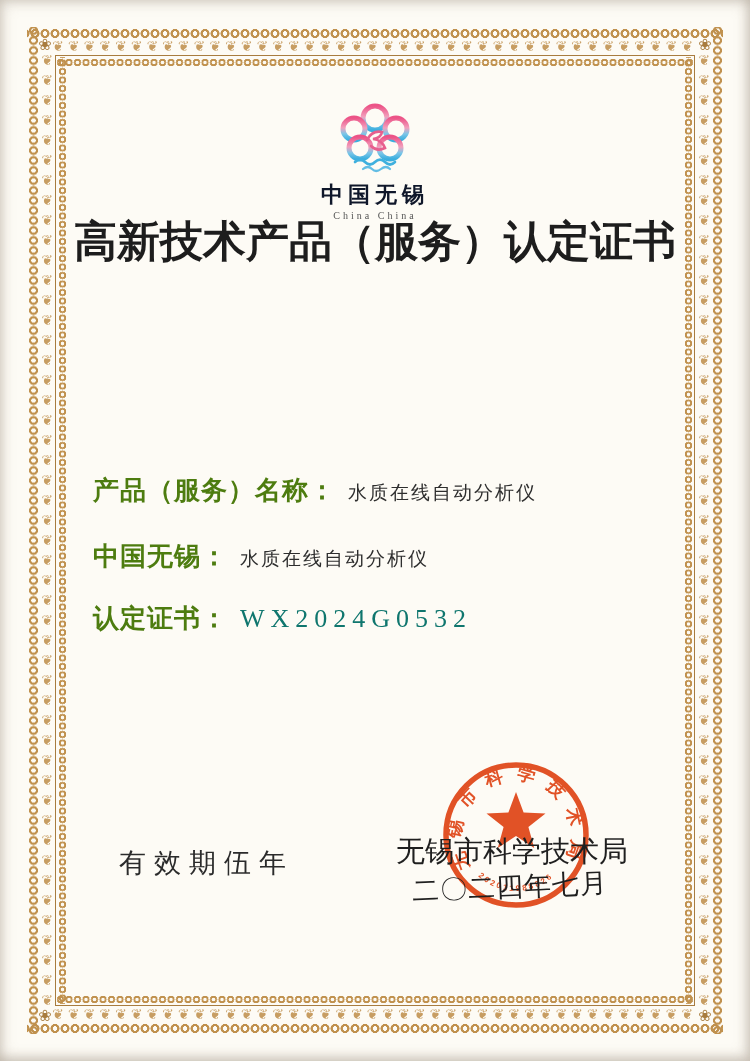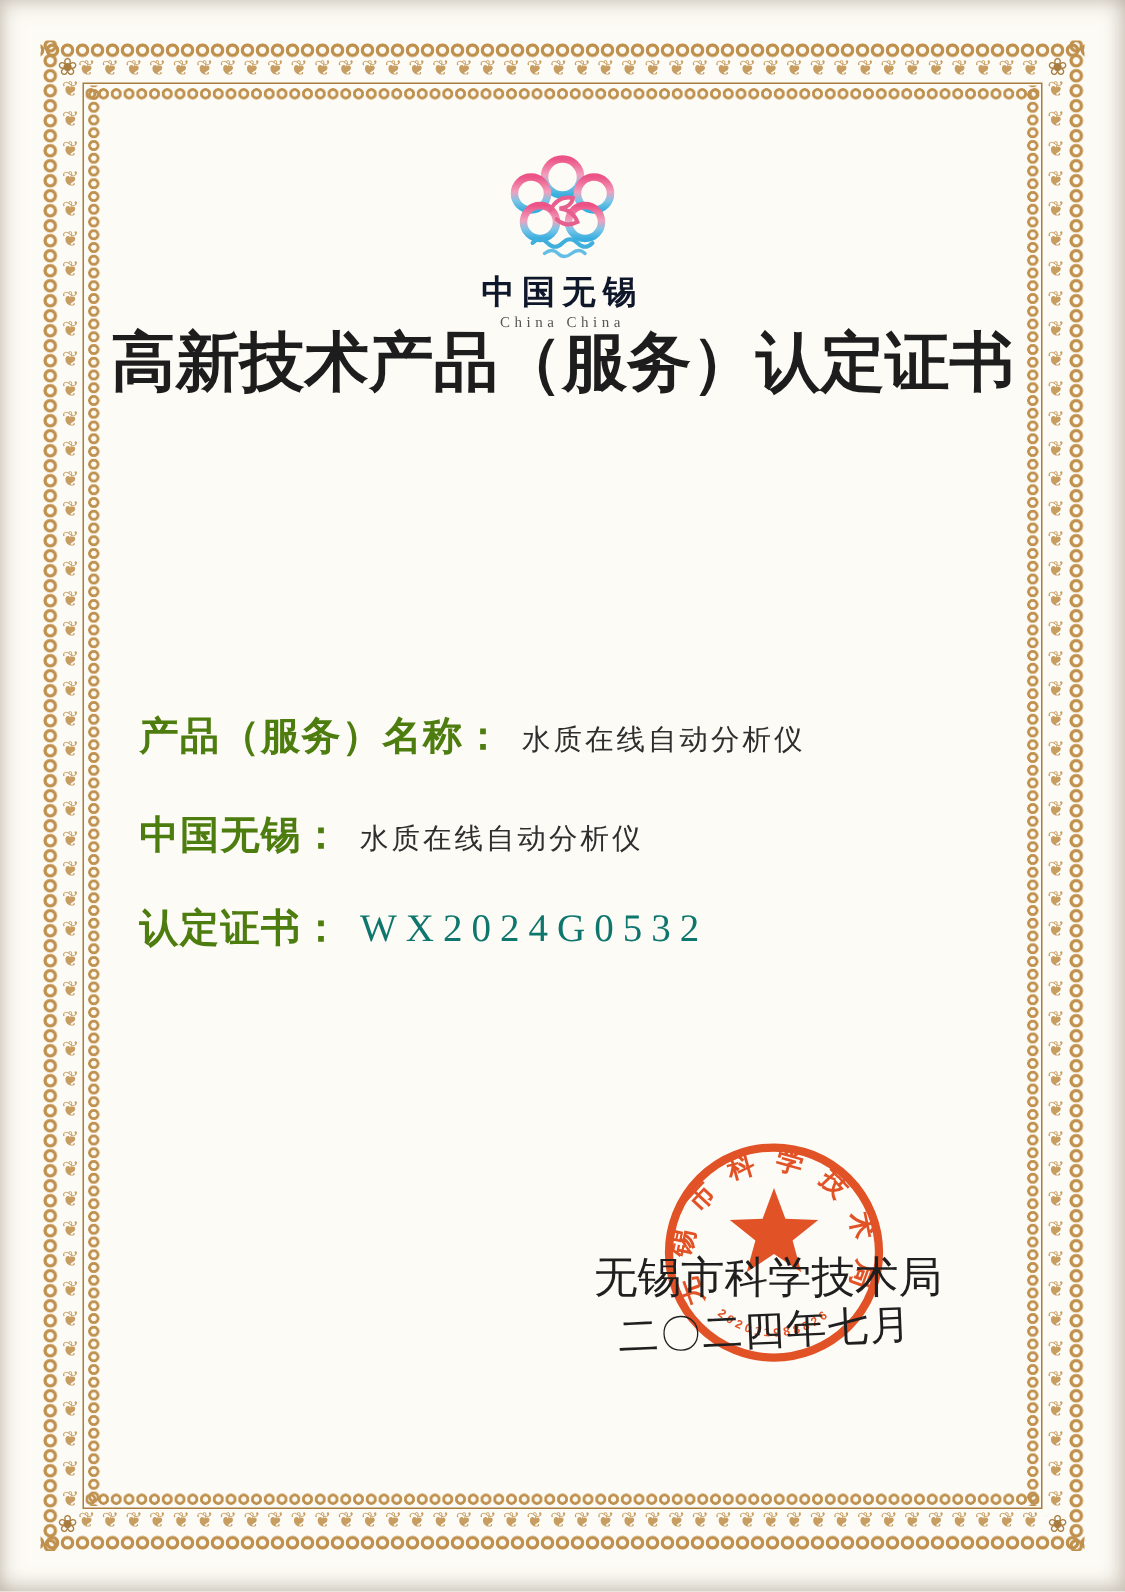--- a/index.html
+++ b/index.html
@@ -120,20 +120,21 @@
   <div class="field-line f1">
     <span class="field-label">产品（服务）名称：</span><span class="field-value">水质在线自动分析仪</span>
   </div>
   <div class="field-line f2">
     <span class="field-label">中国无锡：</span><span class="field-value">水质在线自动分析仪</span>
   </div>
   <div class="field-line f3">
     <span class="field-label">认定证书：</span><span class="field-value cert-no">WX2024G0532</span>
   </div>
 
+  <div class="validity">有效期伍年</div>
 
   <svg class="seal" viewBox="0 0 150 150">
     <circle cx="75" cy="75" r="70" fill="none" style="stroke:var(--seal-red)" stroke-width="5.5"></circle>
     <path id="sealArc" d="M 23.3,93.8 A 55,55 0 1 1 126.7,93.8" fill="none"></path>
     <text font-size="18" font-weight="bold" style="fill:var(--seal-red)" font-family="Liberation Serif, serif">
       <textPath href="#sealArc" startOffset="50%" text-anchor="middle" letter-spacing="12">无锡市科学技术局</textPath>
     </text>
     <g transform="translate(75,63)">
       <path d="M0,-31 L7.6,-10.5 L29.5,-9.6 L12.4,4 L18.2,25.1 L0,13 L-18.2,25.1 L-12.4,4 L-29.5,-9.6 L-7.6,-10.5 Z" style="fill:var(--seal-red)"></path>
     </g>

